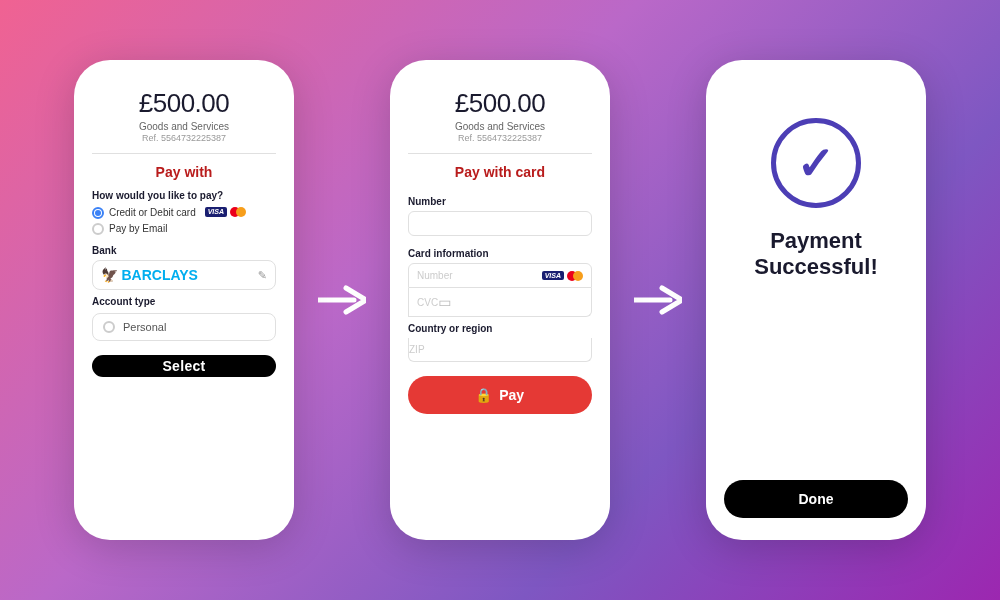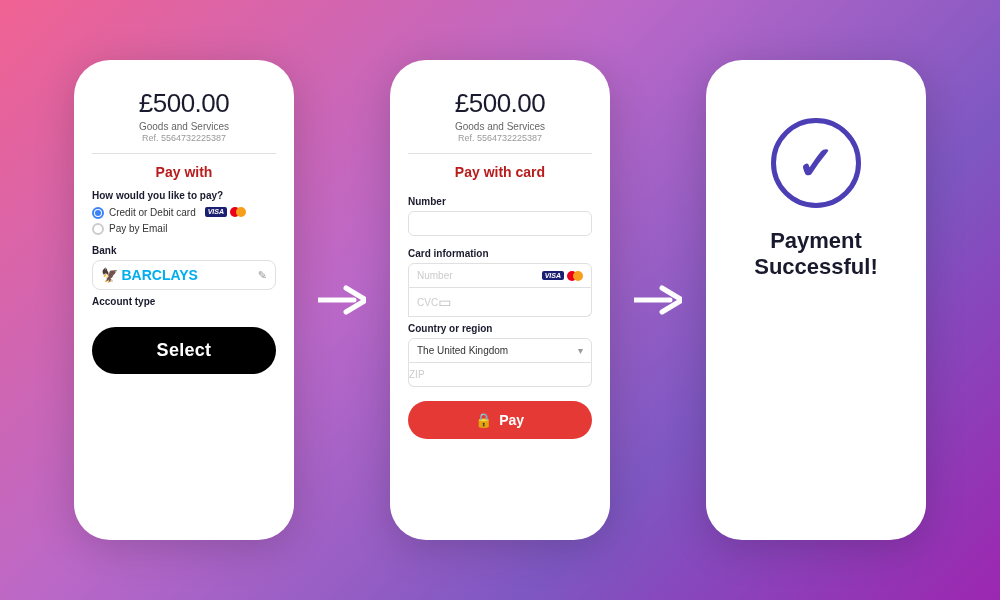--- a/index.html
+++ b/index.html
@@ -226,23 +226,23 @@
     .account-option-label {
       font-size: 11px;
       color: #555;
     }
 
     .select-btn {
       background: #000;
       color: #fff;
       border: none;
       border-radius: 50px;
-      padding: 13px 0;
-      width: 100%;
-      font-size: 18px;
+      padding: 3px 0;
+      width: 100%;
+      font-size: 14px;
       font-weight: 700;
       cursor: pointer;
       margin-top: 14px;
       letter-spacing: 0.3px;
     }
 
     
     .input-field {
       width: 100%;
       border: 1.5px solid #e0e0e0;
@@ -440,20 +440,24 @@
     <div class="bank-field">
       <div class="bank-name">
         <span>🦅</span>
         <span>BARCLAYS</span>
       </div>
       <span class="edit-icon">✎</span>
     </div>
 
     <div class="field-label">Account type</div>
     <div class="account-options">
+      <div class="account-option">
+        <div class="radio-circle"></div>
+        <span class="account-option-label">Personal</span>
+      </div>
     </div>
 
     <button class="select-btn">Select</button>
   </div>
 
   <div class="arrow">
     <svg width="48" height="36" viewBox="0 0 48 36" fill="none" xmlns="http://www.w3.org/2000/svg">
       <path d="M0 18 L36 18 M28 6 L48 18 L28 30" stroke="white" stroke-width="5" stroke-linecap="round" stroke-linejoin="round" fill="none"></path>
     </svg>
   </div>
@@ -480,24 +484,20 @@
       </div>
     </div>
     <div class="card-expiry-row">
       <div class="cvc-wrapper">
         <span class="cvc-label">CVC</span>
         <span class="cvc-icon">▭</span>
       </div>
     </div>
 
     <div class="field-label">Country or region</div>
-    <div class="country-select-row">
-      <span class="country-label">The United Kingdom</span>
-      <span class="chevron-down">▾</span>
-    </div>
     <div class="zip-field">
       <span>ZIP</span>
     </div>
 
     <button class="pay-btn">
       <span>🔒</span>
       <span>Pay</span>
     </button>
   </div>
 
@@ -505,15 +505,16 @@
     <svg width="48" height="36" viewBox="0 0 48 36" fill="none" xmlns="http://www.w3.org/2000/svg">
       <path d="M0 18 L36 18 M28 6 L48 18 L28 30" stroke="white" stroke-width="5" stroke-linecap="round" stroke-linejoin="round" fill="none"></path>
     </svg>
   </div>
 
   <div class="phone phone3">
     <div class="success-circle">
       <span class="checkmark">✓</span>
     </div>
     <div class="success-text">Payment<br>Successful!</div>
+    <button class="done-btn" style="margin-top: auto;">Done</button>
   </div>
 
 </div>
 
 </body></html>

